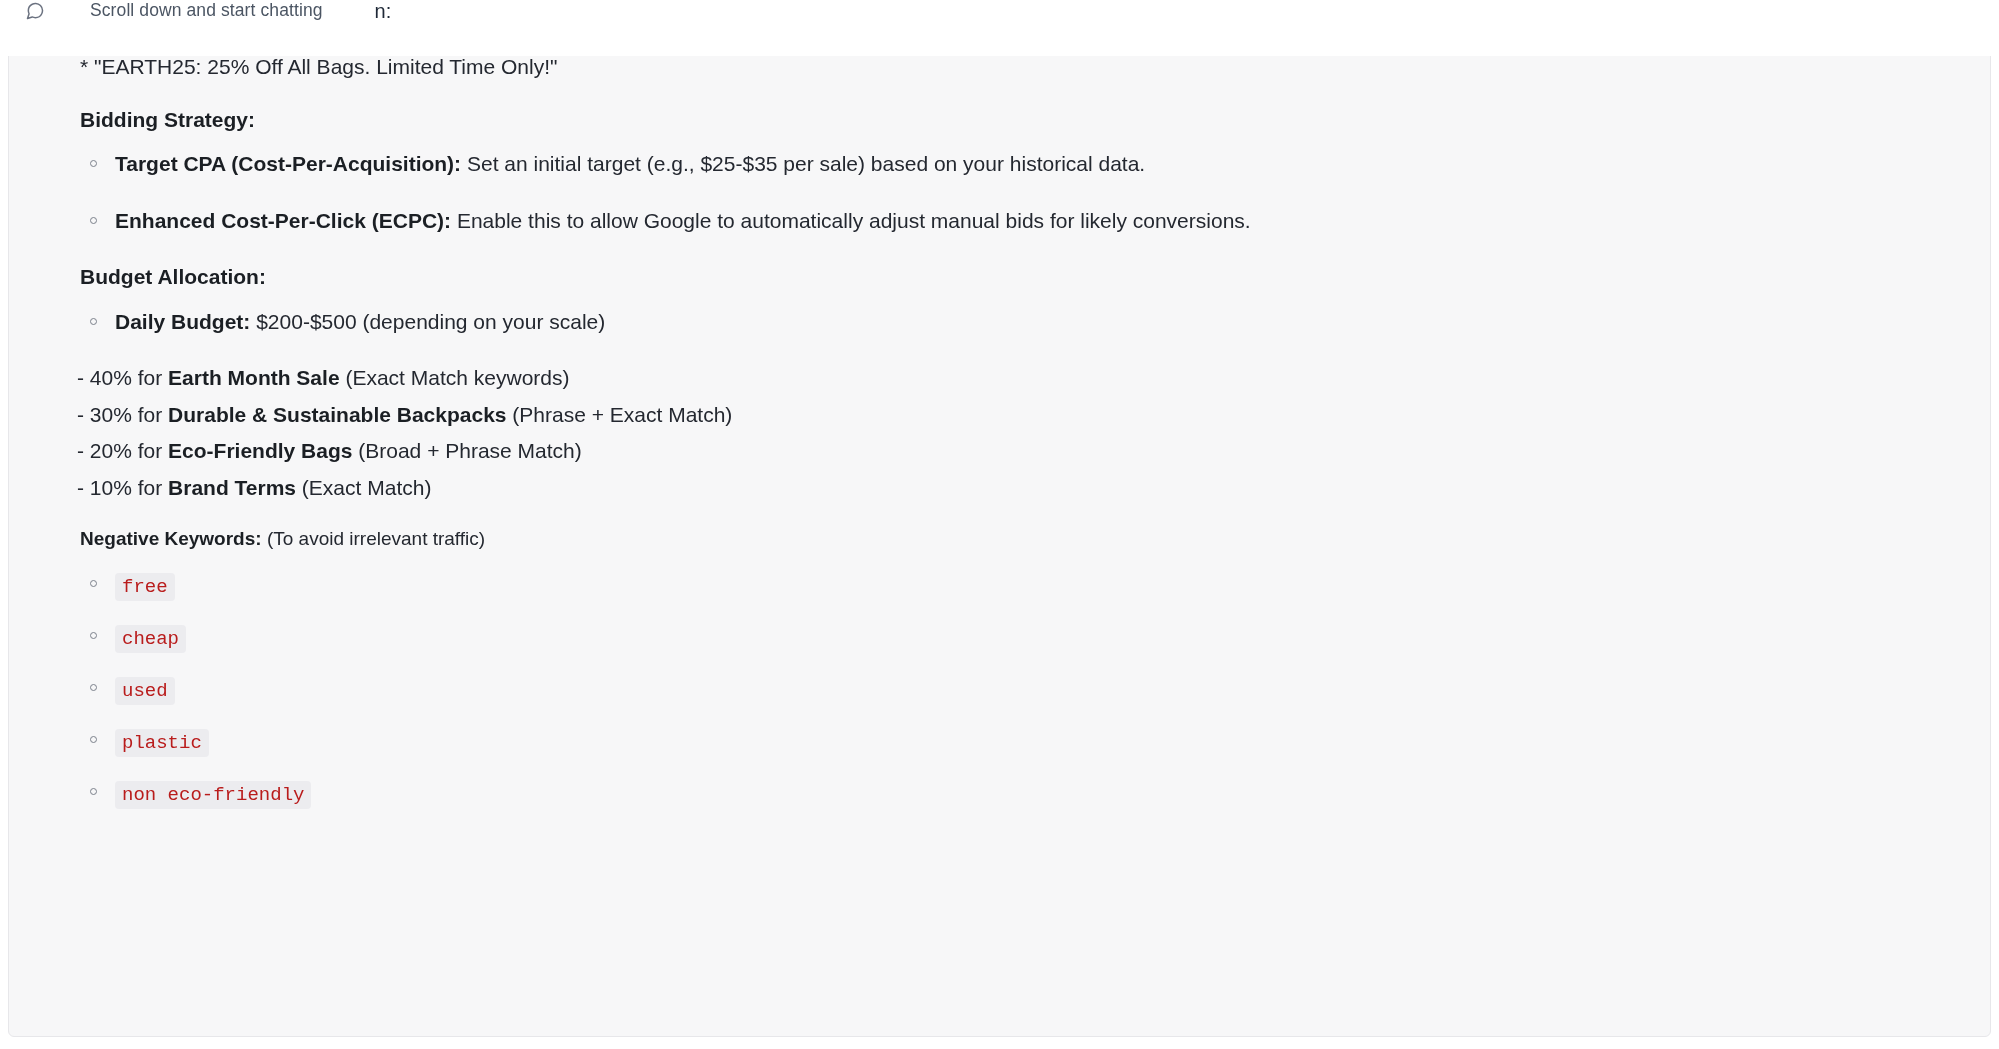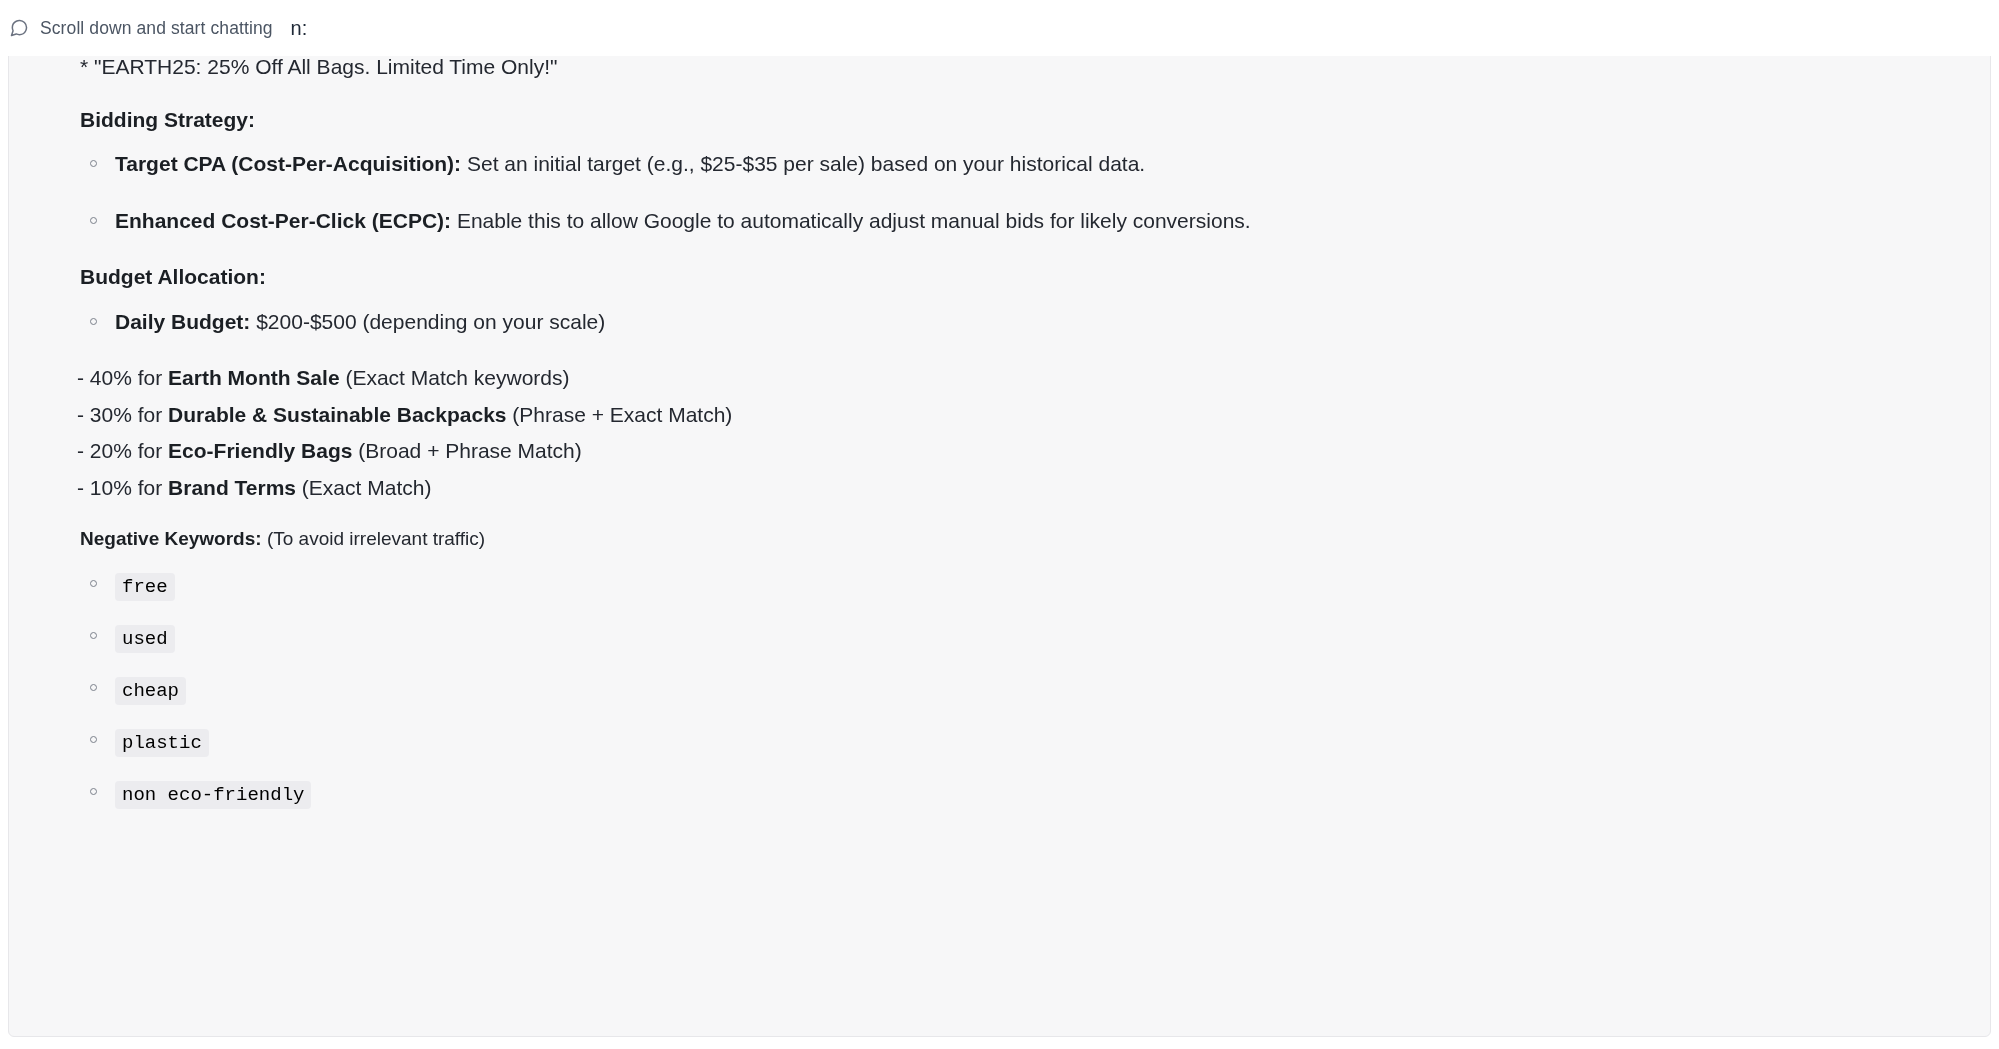--- a/index.html
+++ b/index.html
@@ -21,24 +21,25 @@
 
   
   .top-bar {
     position: absolute;
     top: 0;
     left: 0;
     width: 1999px;
     height: 56px;
     background: #ffffff;
     display: flex;
-    align-items: center;
-    padding-left: 8px;
+    align-items: flex-start;
+    padding-left: 24px;
     box-sizing: border-box;
     z-index: 30;
+    gap: 34px;
   }
   .top-bar .chat-icon {
     width: 22px;
     height: 22px;
     flex: 0 0 auto;
     margin-right: 10px;
     color: #6b7280;
     display: flex;
     align-items: center;
     justify-content: center;
@@ -160,21 +161,21 @@
     width: 7px;
     height: 7px;
     border: 1.6px solid #7b818b;
     border-radius: 50%;
     box-sizing: border-box;
   }
   code.kw {
     font-family: "Liberation Mono", monospace;
     font-size: 19px;
     background: #ececef;
-    color: #000000;
+    color: #b91c1c;
     border-radius: 4px;
     padding: 3px 7px;
   }
 
   .tight { margin-bottom: 20px; }
 </style>
 </head>
 <body>
 
 <div class="app">
@@ -207,22 +208,22 @@
         <div><span>- 20% for </span><b>Eco-Friendly Bags</b><span> (Broad + Phrase Match)</span></div>
         <div><span>- 10% for </span><b>Brand Terms</b><span> (Exact Match)</span></div>
       </div>
 
       <div class="neg-head">
         <b>Negative Keywords:</b><span> (To avoid irrelevant traffic)</span>
       </div>
 
       <ul class="code-bullets">
         <li><code class="kw">free</code></li>
+        <li><code class="kw">cheap</code></li>
         <li><code class="kw">used</code></li>
-        <li><code class="kw">cheap</code></li>
         <li><code class="kw">plastic</code></li>
         <li><code class="kw">non eco-friendly</code></li>
       </ul>
 
     </div>
   </div>
 
   <div class="top-bar">
     <span class="chat-icon">
       <svg width="20" height="20" viewBox="0 0 24 24" fill="none" stroke="#6b7280" stroke-width="1.8" stroke-linecap="round" stroke-linejoin="round">

